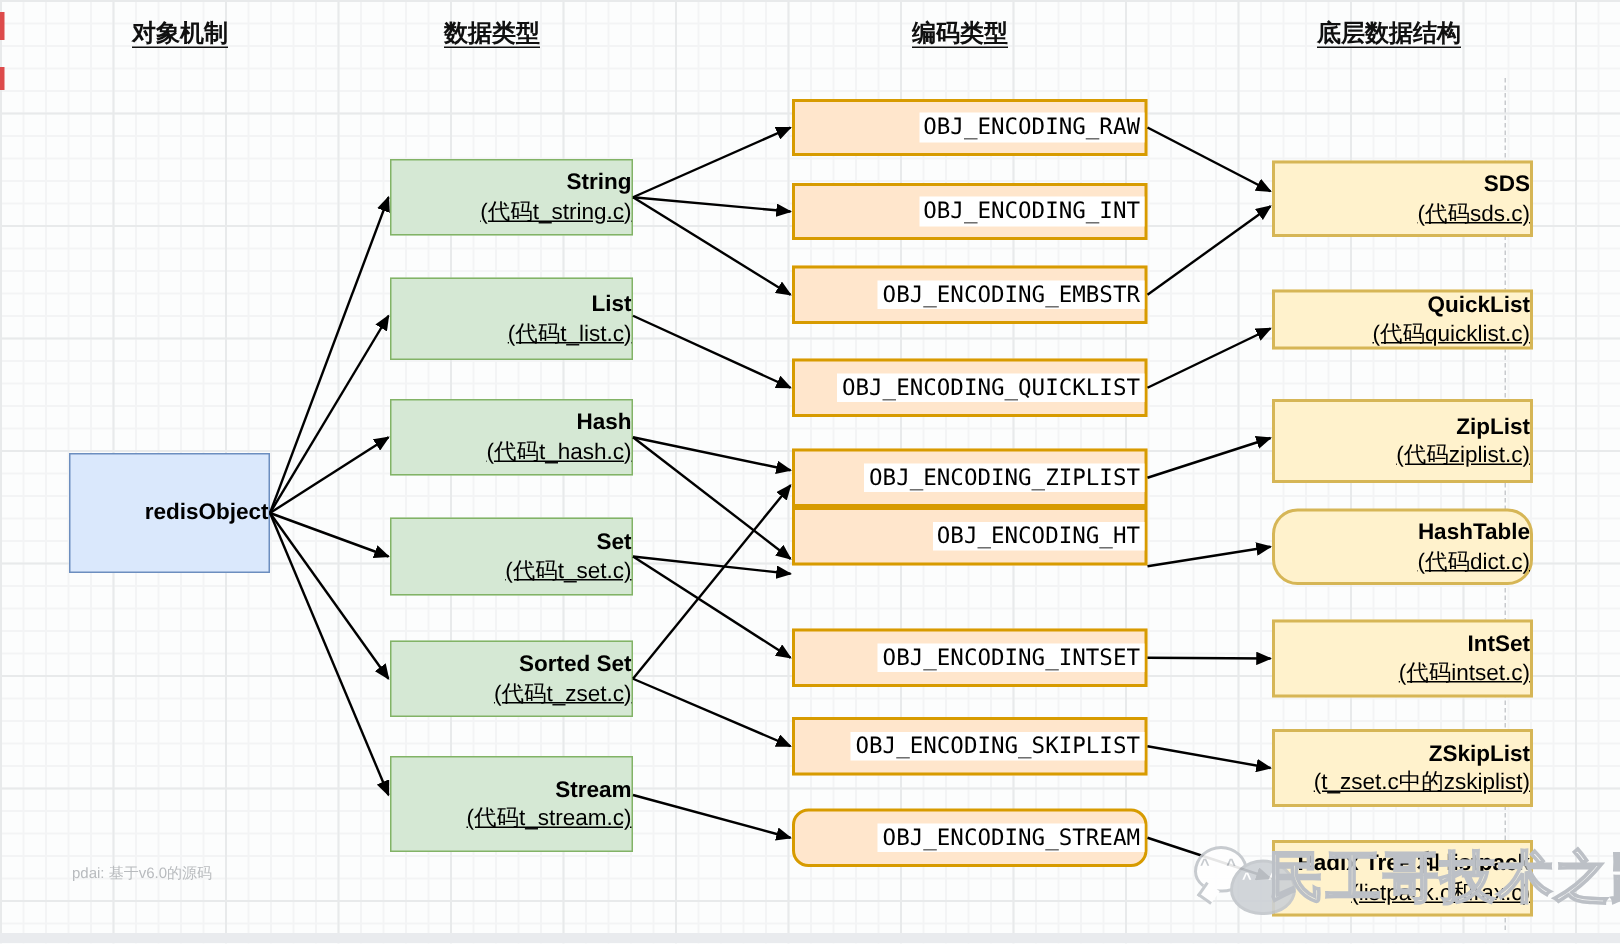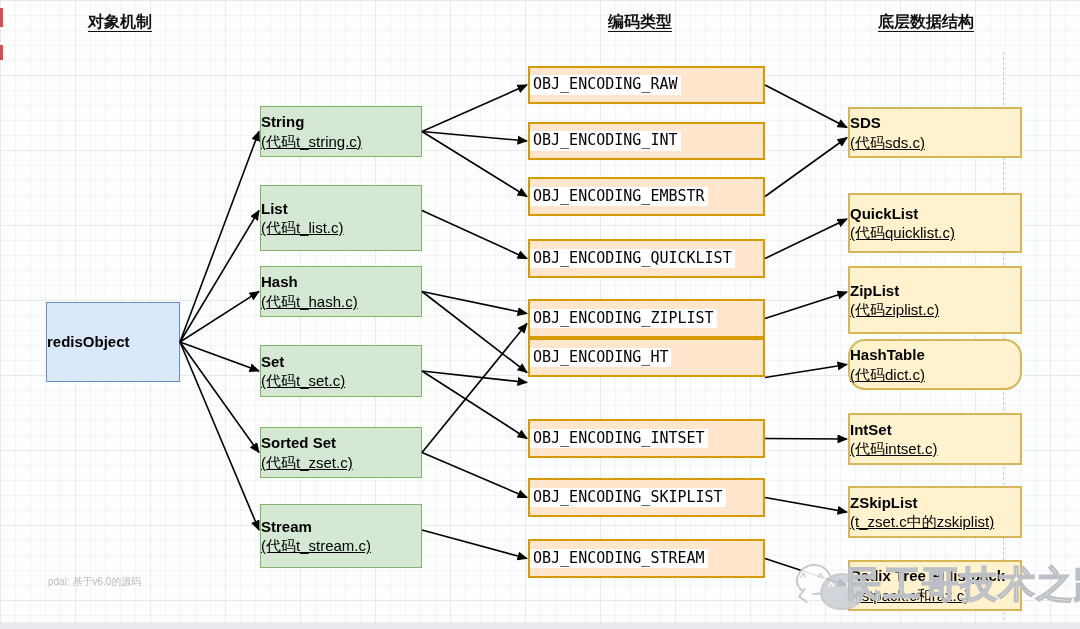--- a/index.html
+++ b/index.html
@@ -13,21 +13,21 @@
       linear-gradient(to right,#f3f4f5 1px,transparent 1px),
       linear-gradient(to bottom,#f3f4f5 1px,transparent 1px);
     background-size:75px 75px,75px 75px,15px 15px,15px 15px;
   }
   .col-header{
     position:absolute;top:12px;font-size:16px;font-weight:bold;color:#101010;
     text-align:center;text-decoration:underline;text-underline-offset:4px;
   }
   .node{
     position:absolute;box-sizing:border-box;z-index:10;
-    display:flex;flex-direction:column;align-items:flex-start;justify-content:center;
+    display:flex;flex-direction:column;align-items:flex-end;justify-content:center;
     text-align:center;font-size:15px;line-height:1.3;color:#000;
   }
   .node .title{font-weight:bold;}
   .node .subtitle{font-weight:normal;text-decoration:underline;}
   .blue{background:#dae8fc;border:1.5px solid #6c8ebf;font-size:15px;}
   .green{background:#d5e8d4;border:1.5px solid #82b366;}
   .orange{background:#ffe6cc;border:2px solid #d79b00;}
   .yellow{background:#fff2cc;border:2px solid #d6b656;}
   .code{
     font-family:"DejaVu Sans Mono","Liberation Mono",monospace;
@@ -53,32 +53,33 @@
   .bubble-tail{position:absolute;width:9px;height:9px;background:#ffffff;border-left:2px solid #c2c6cb;border-bottom:2px solid #c2c6cb;transform:rotate(35deg);left:6px;top:30px;}
 </style>
 </head>
 <body>
 
 <div id="canvas">
   <div class="red-dash"></div>
   <div class="dashed-v"></div>
 
   <div class="col-header" style="left:50px;width:140px;">对象机制</div>
+  <div class="col-header" style="left:258px;width:140px;">数据类型</div>
   <div class="col-header" style="left:570px;width:140px;">编码类型</div>
   <div class="col-header" style="left:836px;width:180px;">底层数据结构</div>
 
   <div id="nodes">
       <div class="node blue" style="left: 46px; top: 302px; width: 134px; height: 80px;">
         <div class="title">redisObject</div>
       </div>
       <div class="node green" style="left: 260px; top: 106px; width: 162px; height: 51px;">
         <div class="title">String</div>
         <div class="subtitle">(代码t_string.c)</div>
       </div>
-      <div class="node green" style="left: 260px; top: 185px; width: 162px; height: 66px;">
+      <div class="node green" style="left: 260px; top: 185px; width: 162px; height: 55px;">
         <div class="title">List</div>
         <div class="subtitle">(代码t_list.c)</div>
       </div>
       <div class="node green" style="left: 260px; top: 266px; width: 162px; height: 51px;">
         <div class="title">Hash</div>
         <div class="subtitle">(代码t_hash.c)</div>
       </div>
       <div class="node green" style="left: 260px; top: 345px; width: 162px; height: 52px;">
         <div class="title">Set</div>
         <div class="subtitle">(代码t_set.c)</div>
@@ -108,32 +109,32 @@
       </div>
       <div class="node orange" style="left: 528px; top: 338px; width: 237px; height: 39px;">
         <span class="code">OBJ_ENCODING_HT</span>
       </div>
       <div class="node orange" style="left: 528px; top: 419px; width: 237px; height: 39px;">
         <span class="code">OBJ_ENCODING_INTSET</span>
       </div>
       <div class="node orange" style="left: 528px; top: 478px; width: 237px; height: 39px;">
         <span class="code">OBJ_ENCODING_SKIPLIST</span>
       </div>
-      <div class="node orange" style="left: 528px; top: 539px; width: 237px; height: 39px;">
+      <div class="node orange" style="left: 528px; top: 539px; width: 237px; height: 39px; border-radius: 11px;">
         <span class="code">OBJ_ENCODING_STREAM</span>
       </div>
       <div class="node yellow" style="left: 848px; top: 107px; width: 174px; height: 51px;">
         <div class="title">SDS</div>
         <div class="subtitle">(代码sds.c)</div>
       </div>
-      <div class="node yellow" style="left: 848px; top: 193px; width: 174px; height: 60px;">
+      <div class="node yellow" style="left: 848px; top: 193px; width: 174px; height: 40px;">
         <div class="title">QuickList</div>
         <div class="subtitle">(代码quicklist.c)</div>
       </div>
-      <div class="node yellow" style="left: 848px; top: 266px; width: 174px; height: 68px;">
+      <div class="node yellow" style="left: 848px; top: 266px; width: 174px; height: 56px;">
         <div class="title">ZipList</div>
         <div class="subtitle">(代码ziplist.c)</div>
       </div>
       <div class="node yellow" style="left: 848px; top: 339px; width: 174px; height: 51px; border-radius: 17px;">
         <div class="title">HashTable</div>
         <div class="subtitle">(代码dict.c)</div>
       </div>
       <div class="node yellow" style="left: 848px; top: 413px; width: 174px; height: 52px;">
         <div class="title">IntSet</div>
         <div class="subtitle">(代码intset.c)</div>

